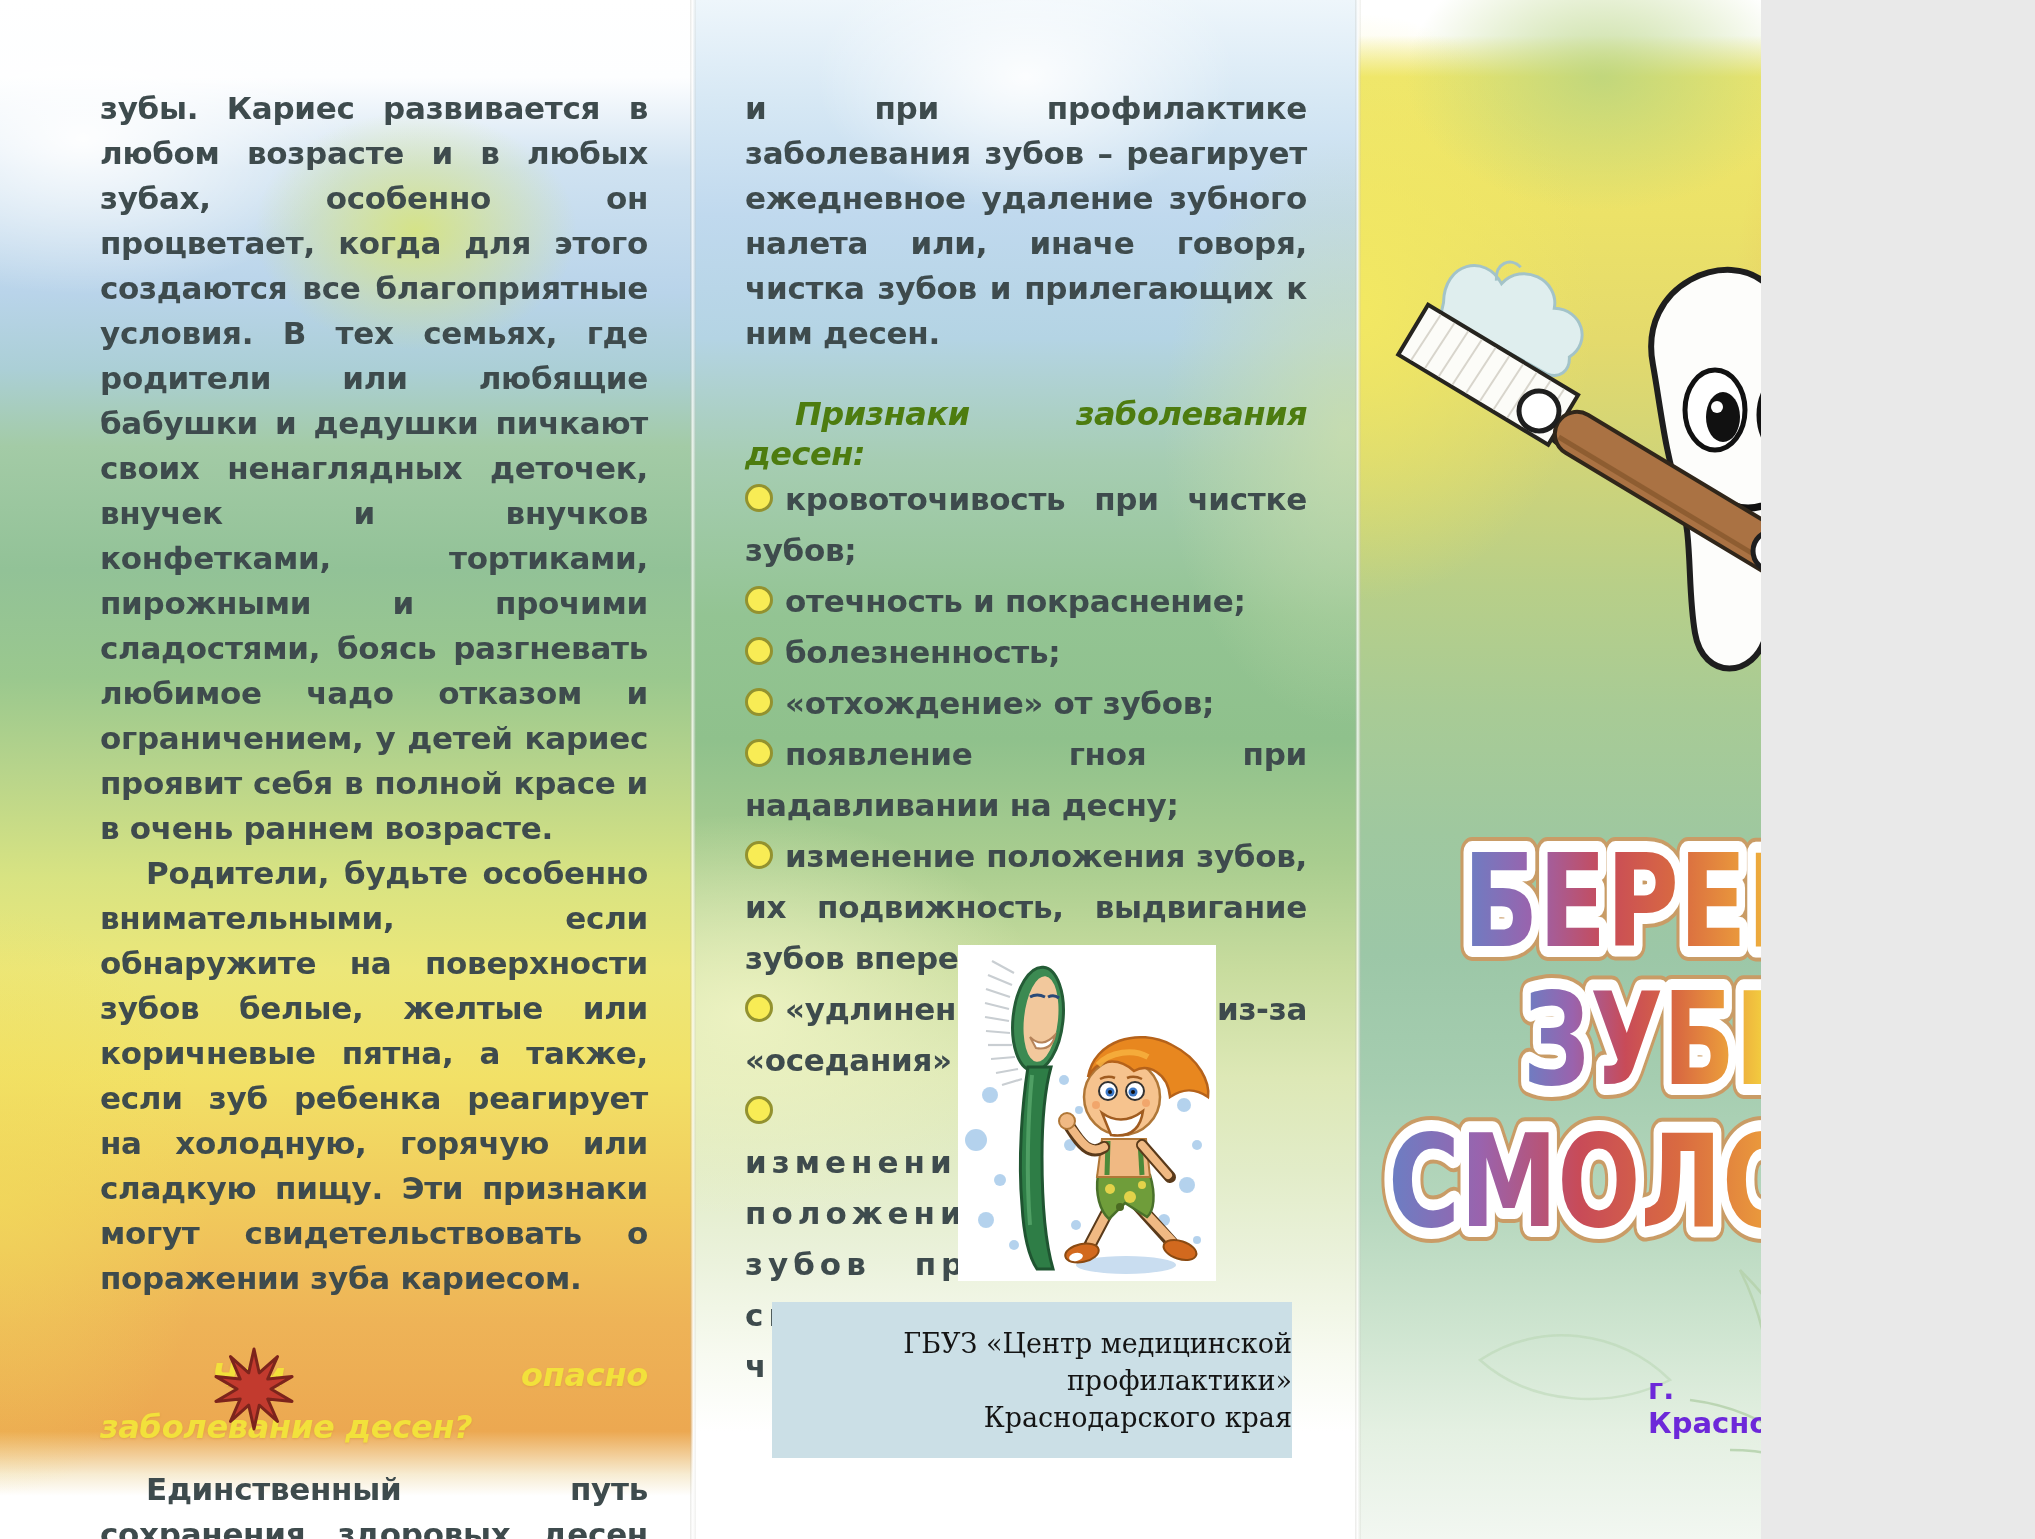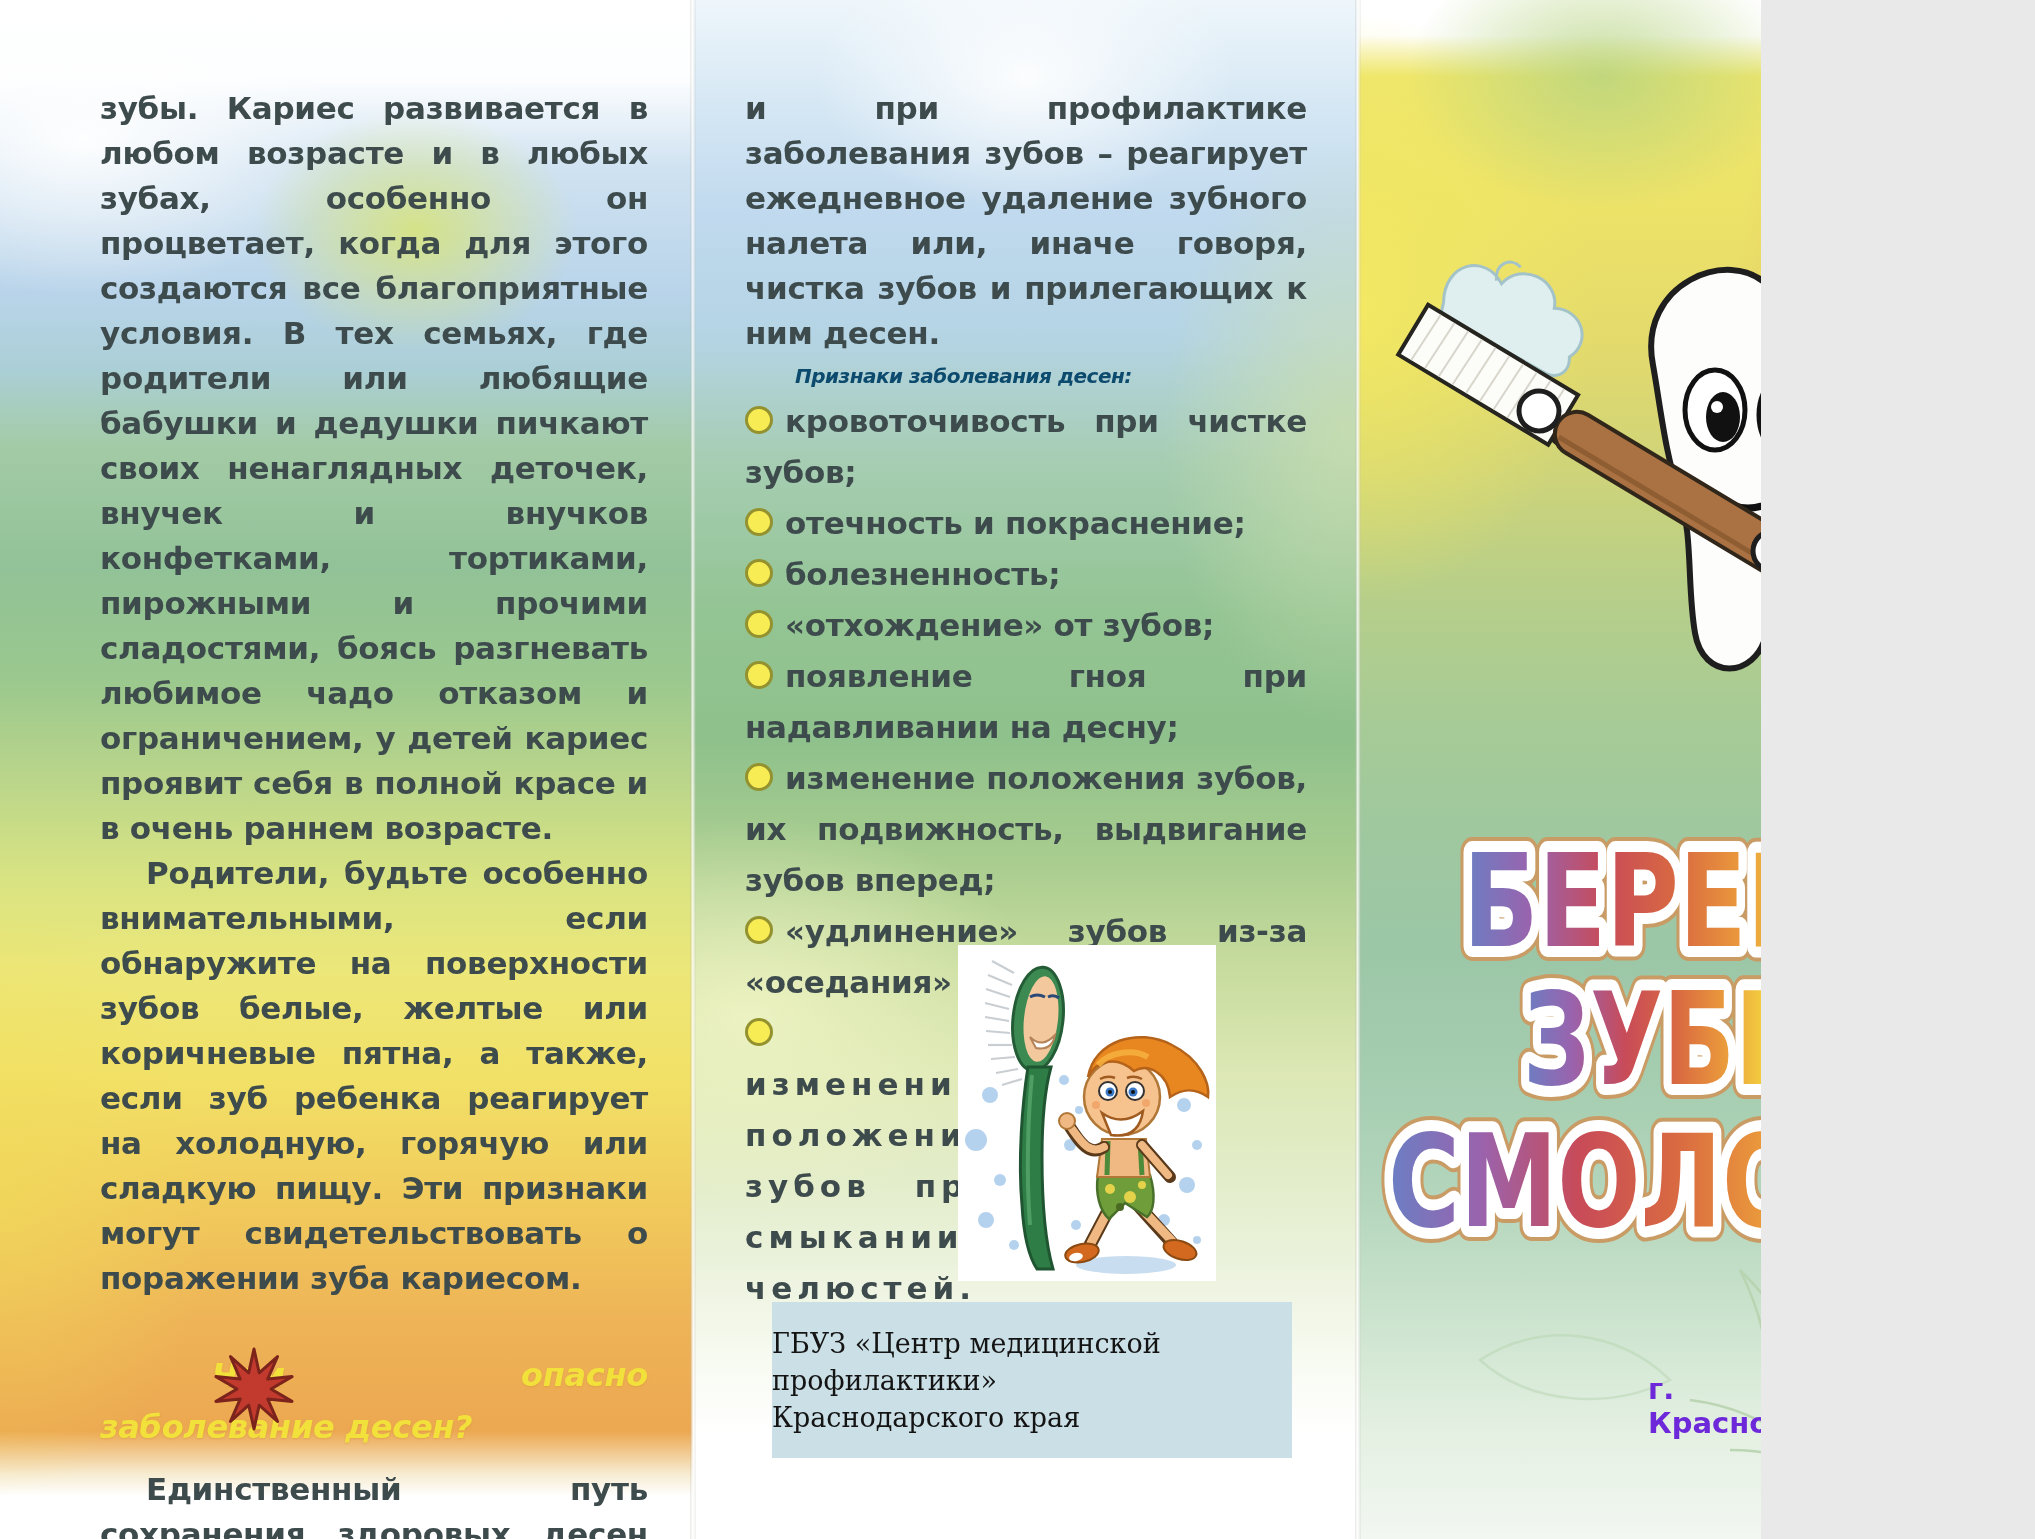--- a/index.html
+++ b/index.html
@@ -45,32 +45,32 @@
   .indent { text-indent:46px; }
   .l-heading {
     position:relative; margin-top:48px; font-style:italic; color:#f2e13b;
     text-indent:112px; font-size:32px; line-height:52px; text-align:justify;
     text-shadow:0 1px 2px rgba(190,120,30,.25);
   }
   .l-heading .star { position:absolute; left:0px; top:-2px; }
   .left-text .closing { margin-top:14px; }
   
   .mid-text { position:absolute; left:745px; top:86px; width:562px; z-index:2; }
-  .m-heading { font-style:italic; color:#0c4a6e; font-weight:bold; font-size:20px; line-height:40px; text-indent:50px; letter-spacing:-0.5px; }
+  .m-heading { font-style:italic; color:#4d7c0f; font-weight:bold; font-size:32px; line-height:40px; margin-top:38px; text-indent:50px; letter-spacing:-0.5px; }
   .bullets { }
   .bullet { line-height:51px; margin:0; }
   .dot {
     display:inline-block; width:22px; height:22px; border-radius:50%;
     background:#f8ec55; border:3px solid #93922f; margin-right:12px; vertical-align:-2px;
   }
   .bullet-narrow { width:250px; letter-spacing:5px; }
   .illus-box { position:absolute; left:958px; top:945px; width:258px; height:336px; background:#ffffff; z-index:3; }
   .org-box {
     position:absolute; left:772px; top:1302px; width:520px; height:156px; background:#cbdfe6; z-index:3;
-    display:flex; flex-direction:column; justify-content:center; text-align:left;
+    display:flex; flex-direction:column; justify-content:center; text-align:right;
     font-family:"DejaVu Serif","Liberation Serif",serif; font-size:27px; line-height:37px; color:#141414; font-weight:normal;
   }
   
   .tooth-illus { position:absolute; left:1385px; top:205px; z-index:2; }
   .title-art { position:absolute; left:1378px; top:788px; z-index:3; }
   .plant-art { position:absolute; left:1430px; top:1180px; z-index:1; }
   .city { position:absolute; left:1648px; top:1372px; z-index:2; font-size:29px; font-weight:bold; color:#6d28d9; }
 </style>
 </head>
 <body>

